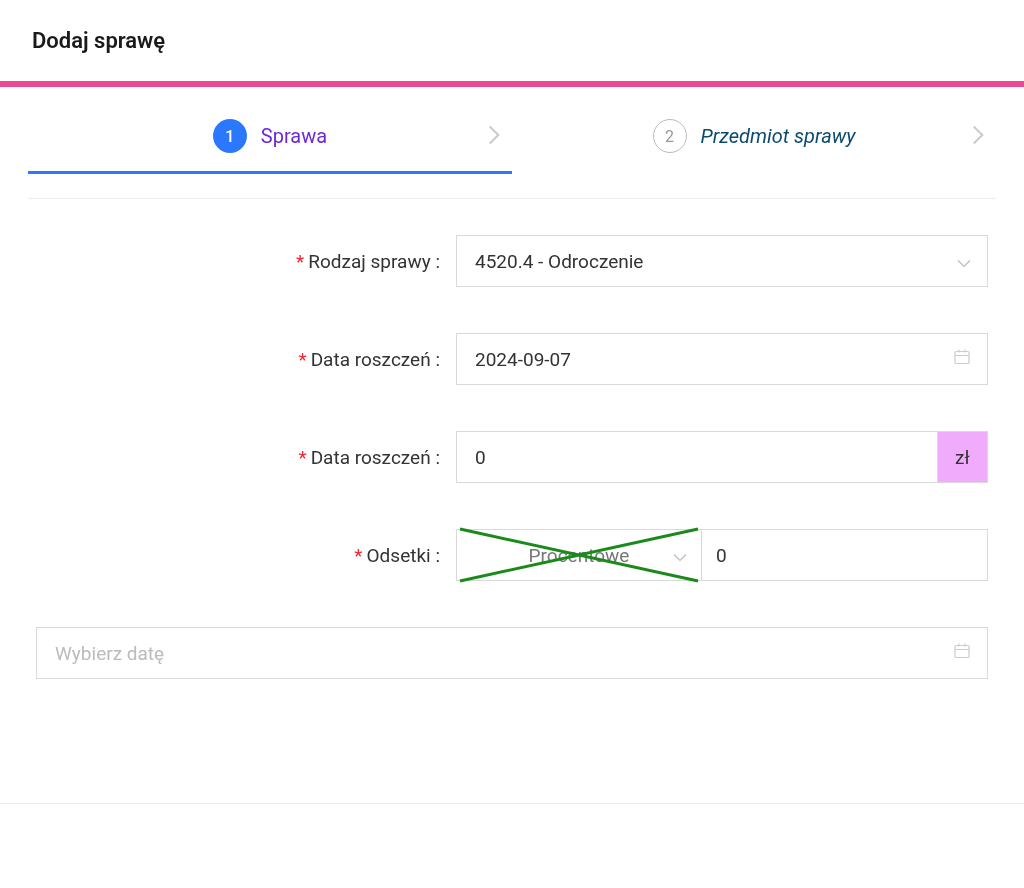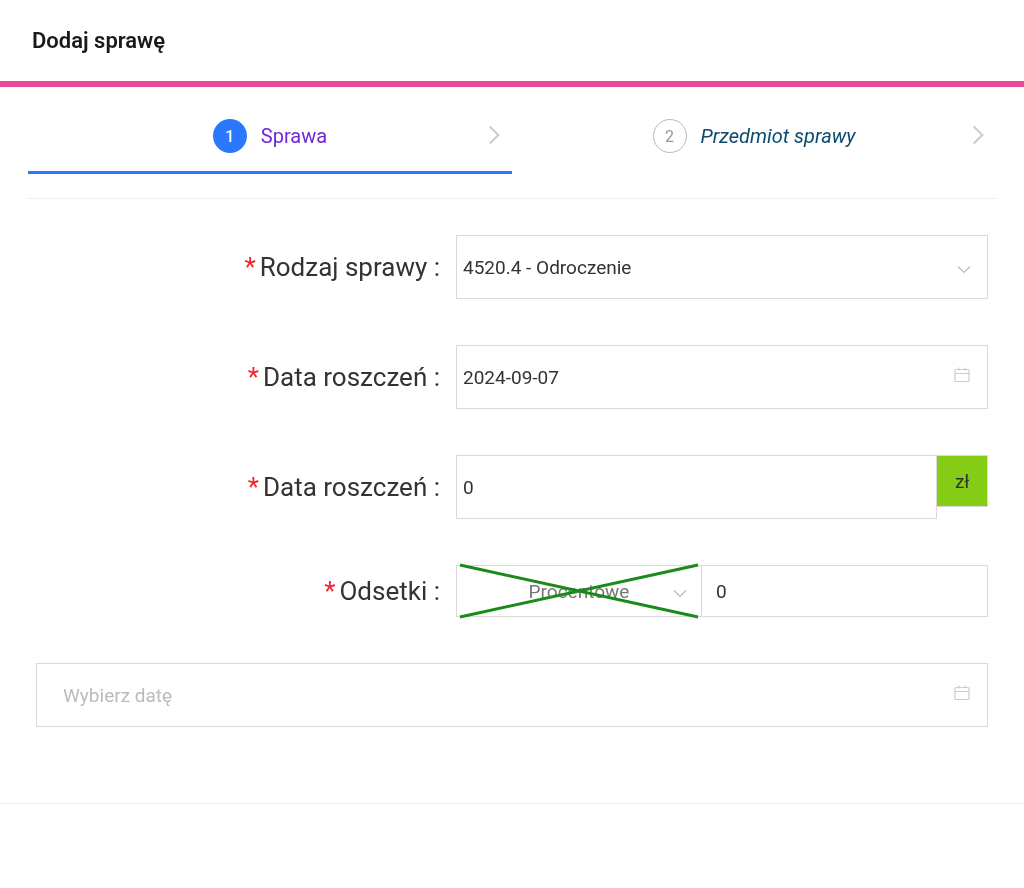--- a/index.html
+++ b/index.html
@@ -86,40 +86,40 @@
       padding: 0 8px 60px 8px;
     }
     .form-row {
       display: flex;
       align-items: center;
       margin-bottom: 46px;
     }
     .form-label {
       width: 420px;
       text-align: right;
-      font-size: 26px;
+      font-size: 19px;
       color: #333;
       padding-right: 16px;
     }
     .required {
       color: #f5222d;
       margin-right: 4px;
     }
     .form-control-area {
       flex: 1;
       position: relative;
       display: flex;
       align-items: stretch;
     }
     .select, .input, .date-input {
       width: 100%;
-      height: 64px;
+      height: 52px;
       border: 1px solid #d9d9d9;
       font-size: 19px;
-      padding: 0 6px;
+      padding: 0 18px;
       color: #333;
       background: #fff;
       display: flex;
       align-items: center;
       position: relative;
     }
     .select {
       cursor: pointer;
     }
     .select-arrow {
@@ -127,37 +127,36 @@
       right: 16px;
       top: 50%;
       transform: translateY(-50%);
       color: #bbb;
     }
     .input-suffix {
       width: 56px;
       height: 52px;
       border: 1px solid #d9d9d9;
       border-left: none;
-      background: #84cc16;
+      background: #f0abfc;
       display: flex;
       align-items: center;
       justify-content: center;
       font-size: 19px;
       color: #333;
     }
     .date-icon {
       position: absolute;
       right: 16px;
       top: 50%;
       transform: translateY(-50%);
       color: #bbb;
     }
     .date-placeholder {
       color: #bbb;
-      margin-left: 20px;
     }
     .odsetki-row {
       position: relative;
     }
     .odsetki-select {
       width: 246px;
       height: 52px;
       border: 1px solid #d9d9d9;
       display: flex;
       align-items: center;

